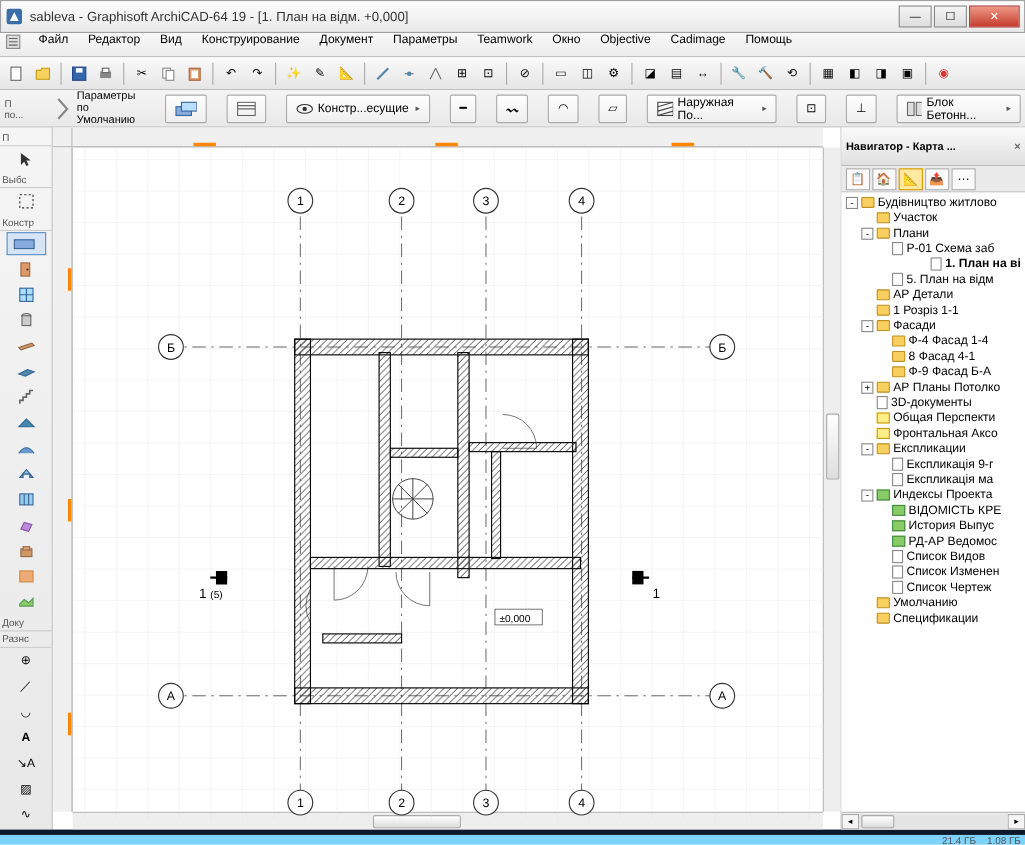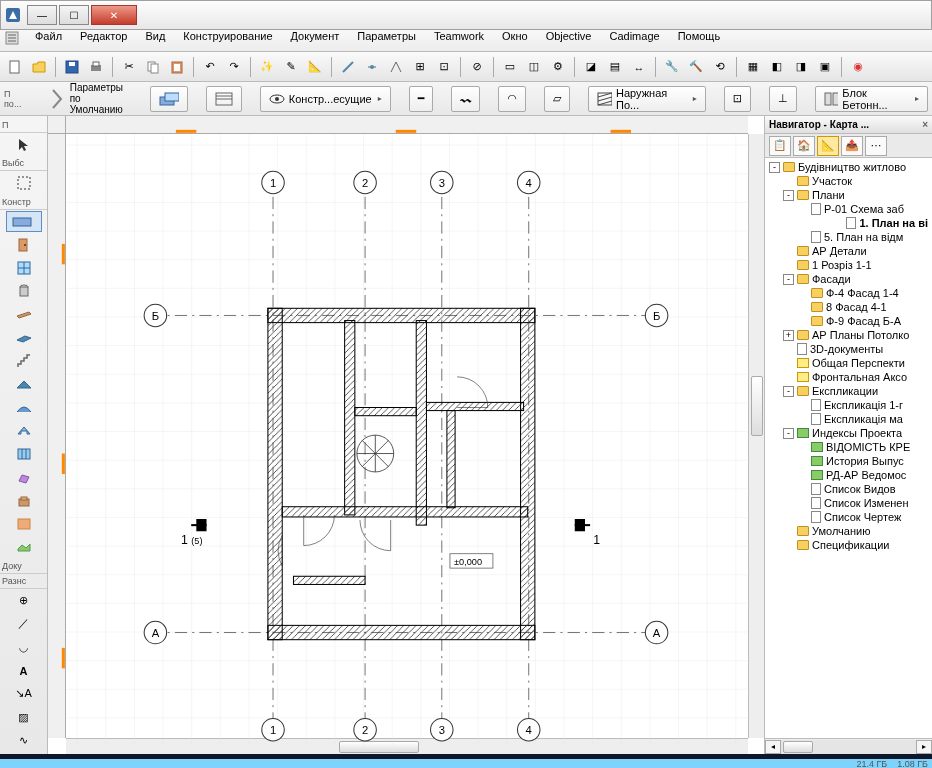--- a/index.html
+++ b/index.html
@@ -33,21 +33,21 @@
 .main { display: flex; height: calc(768px - 30px - 22px - 30px - 34px - 14px); }
 .leftbar { width: 48px; background: linear-gradient(#f5f5f5,#e8e8e8); border-right: 1px solid #bbb; display: flex; flex-direction: column; align-items: center; padding: 2px 0; }
 .leftbar .hdr { font-size: 9px; color: #555; padding: 2px; border-bottom: 1px solid #ccc; width: 100%; text-align: left; }
 .toolbtn { width: 36px; height: 22px; display: flex; align-items: center; justify-content: center; margin: 1px 0; cursor: pointer; border: 1px solid transparent; }
 .toolbtn.sel { border: 1px solid #5a8fc8; background: #d5e5f5; }
 
 .canvas-wrap { flex: 1; background: #fff; position: relative; overflow: hidden; }
 .canvas { position: absolute; inset: 0; }
 
 .rightpanel { width: 168px; background: #f5f5f5; border-left: 1px solid #bbb; display: flex; flex-direction: column; }
-.rp-title { height: 18px; background: linear-gradient(#fafafa,#e0e0e0); border-bottom: 1px solid #bbb; padding: 2px 4px; font-size: 10px; font-weight: bold; display: flex; align-items: center; }
+.rp-title { height: 35px; background: linear-gradient(#fafafa,#e0e0e0); border-bottom: 1px solid #bbb; padding: 2px 4px; font-size: 10px; font-weight: bold; display: flex; align-items: center; }
 .rp-title .close { margin-left: auto; cursor: pointer; font-weight: bold; color: #666; }
 .rp-tabs { height: 24px; background: #eaeaea; border-bottom: 1px solid #bbb; display: flex; align-items: center; padding: 0 4px; gap: 2px; }
 .rp-tab { width: 22px; height: 20px; border: 1px solid #aaa; background: #fafafa; display:flex; align-items:center; justify-content:center; cursor:pointer; }
 .rp-tab.sel { background: #ffe8a0; border-color: #c90; }
 .tree { flex: 1; overflow: auto; background: #fff; font-size: 11px; padding: 2px; }
 .tree-item { display: flex; align-items: center; padding: 1px 2px; white-space: nowrap; cursor: pointer; }
 .tree-item.sel { font-weight: bold; justify-content: flex-end; }
 .tree-icon { width: 14px; height: 12px; margin-right: 3px; display: inline-block; }
 .exp { width: 11px; height: 11px; border: 1px solid #888; font-size: 9px; line-height: 9px; text-align: center; margin-right: 3px; background: #fff; }
 .ind { display: inline-block; }
@@ -78,20 +78,21 @@
 
 </style>
 </head>
 <body>
 
 <div class="titlebar">
   <svg class="icon" viewBox="0 0 16 16">
       <rect x="1" y="1" width="14" height="14" fill="#3a6ea5" rx="2"></rect>
       <path d="M4 12 L8 4 L12 12 Z" fill="#fff"></path>
     </svg>
+  <div class="title">sableva - Graphisoft ArchiCAD-64 19 - [1. План на відм. +0,000]</div>
   <div class="winbtns">
     <div class="winbtn">—</div>
     <div class="winbtn">☐</div>
     <div class="winbtn close">✕</div>
   </div>
 </div>
 
 <div class="menubar">
   <svg class="icon" viewBox="0 0 16 16">
       <rect x="2" y="2" width="12" height="12" fill="#ddd" stroke="#888"></rect>
@@ -620,21 +621,21 @@
         <div class="tree-item">
           <span class="ind" style="width: 14px;"></span>
           <span class="exp">-</span>
           <span class="tree-icon ico-folder"></span>
           <span>Експликации</span>
         </div>
         <div class="tree-item">
           <span class="ind" style="width: 28px;"></span>
           <span style="width: 14px; display: inline-block;"></span>
           <span class="tree-icon ico-page"></span>
-          <span>Експликація 1-г</span>
+          <span>Експликація 9-г</span>
         </div>
         <div class="tree-item">
           <span class="ind" style="width: 28px;"></span>
           <span style="width: 14px; display: inline-block;"></span>
           <span class="tree-icon ico-page"></span>
           <span>Експликація ма</span>
         </div>
         <div class="tree-item">
           <span class="ind" style="width: 14px;"></span>
           <span class="exp">-</span>

